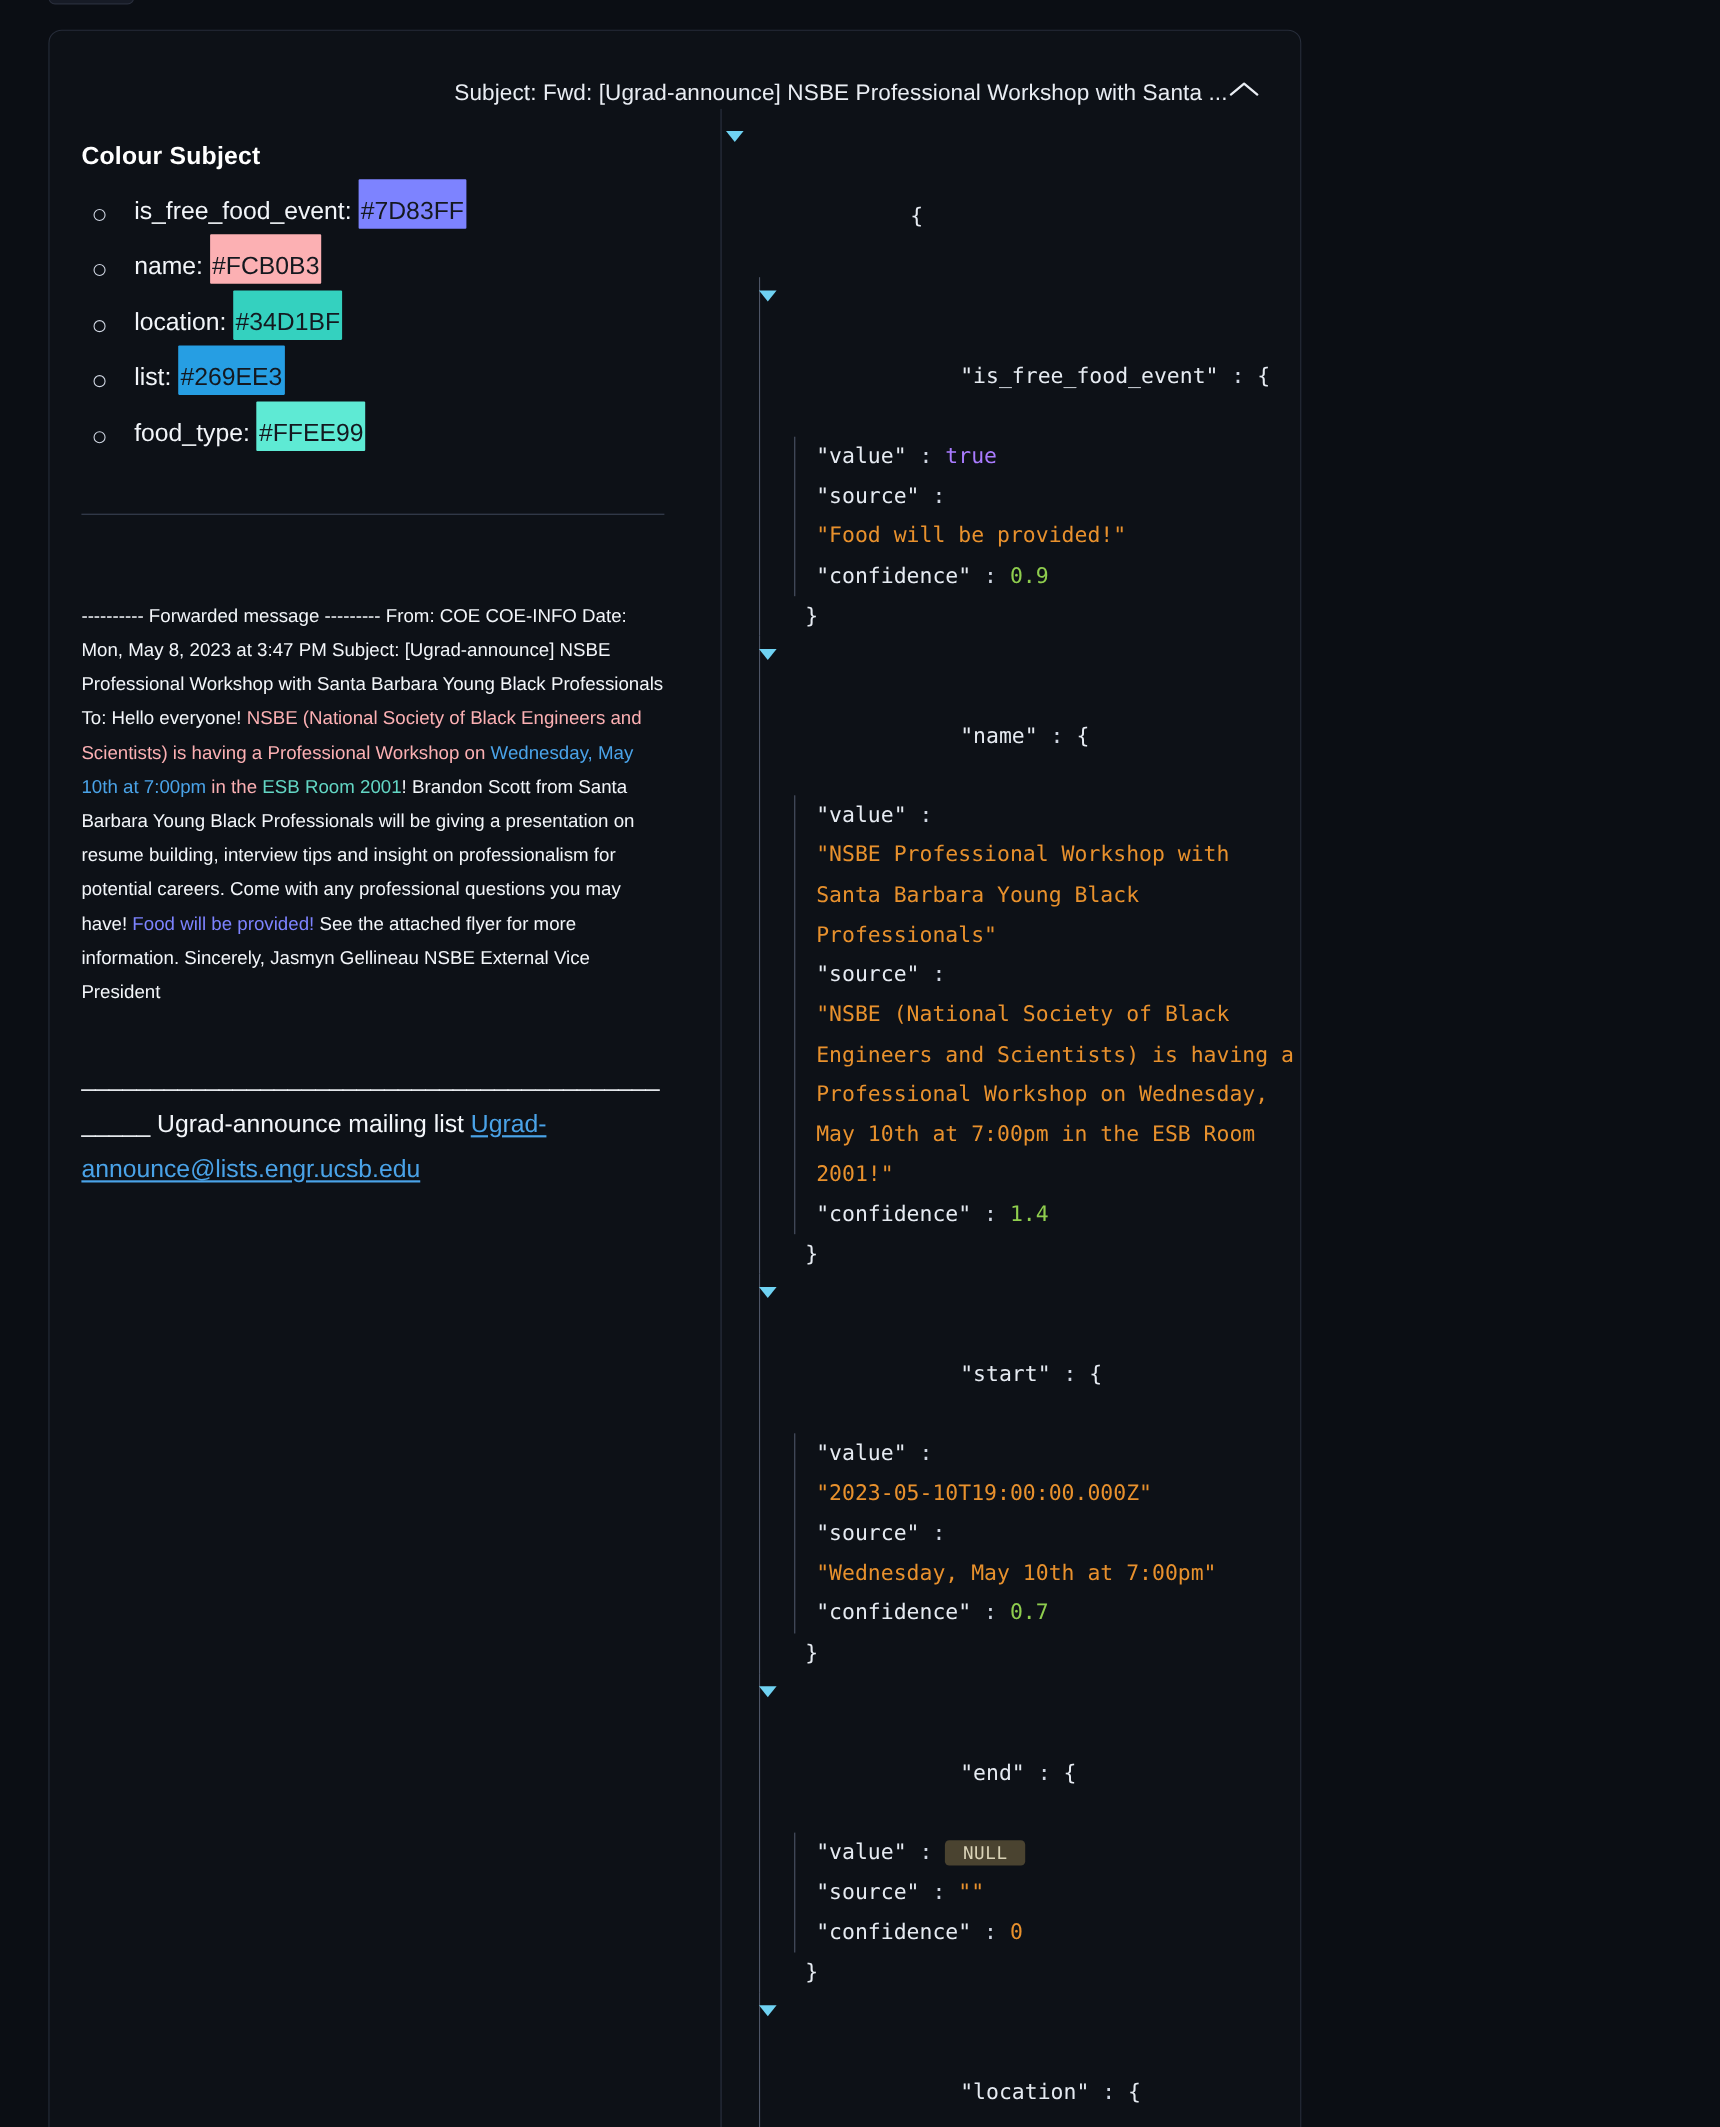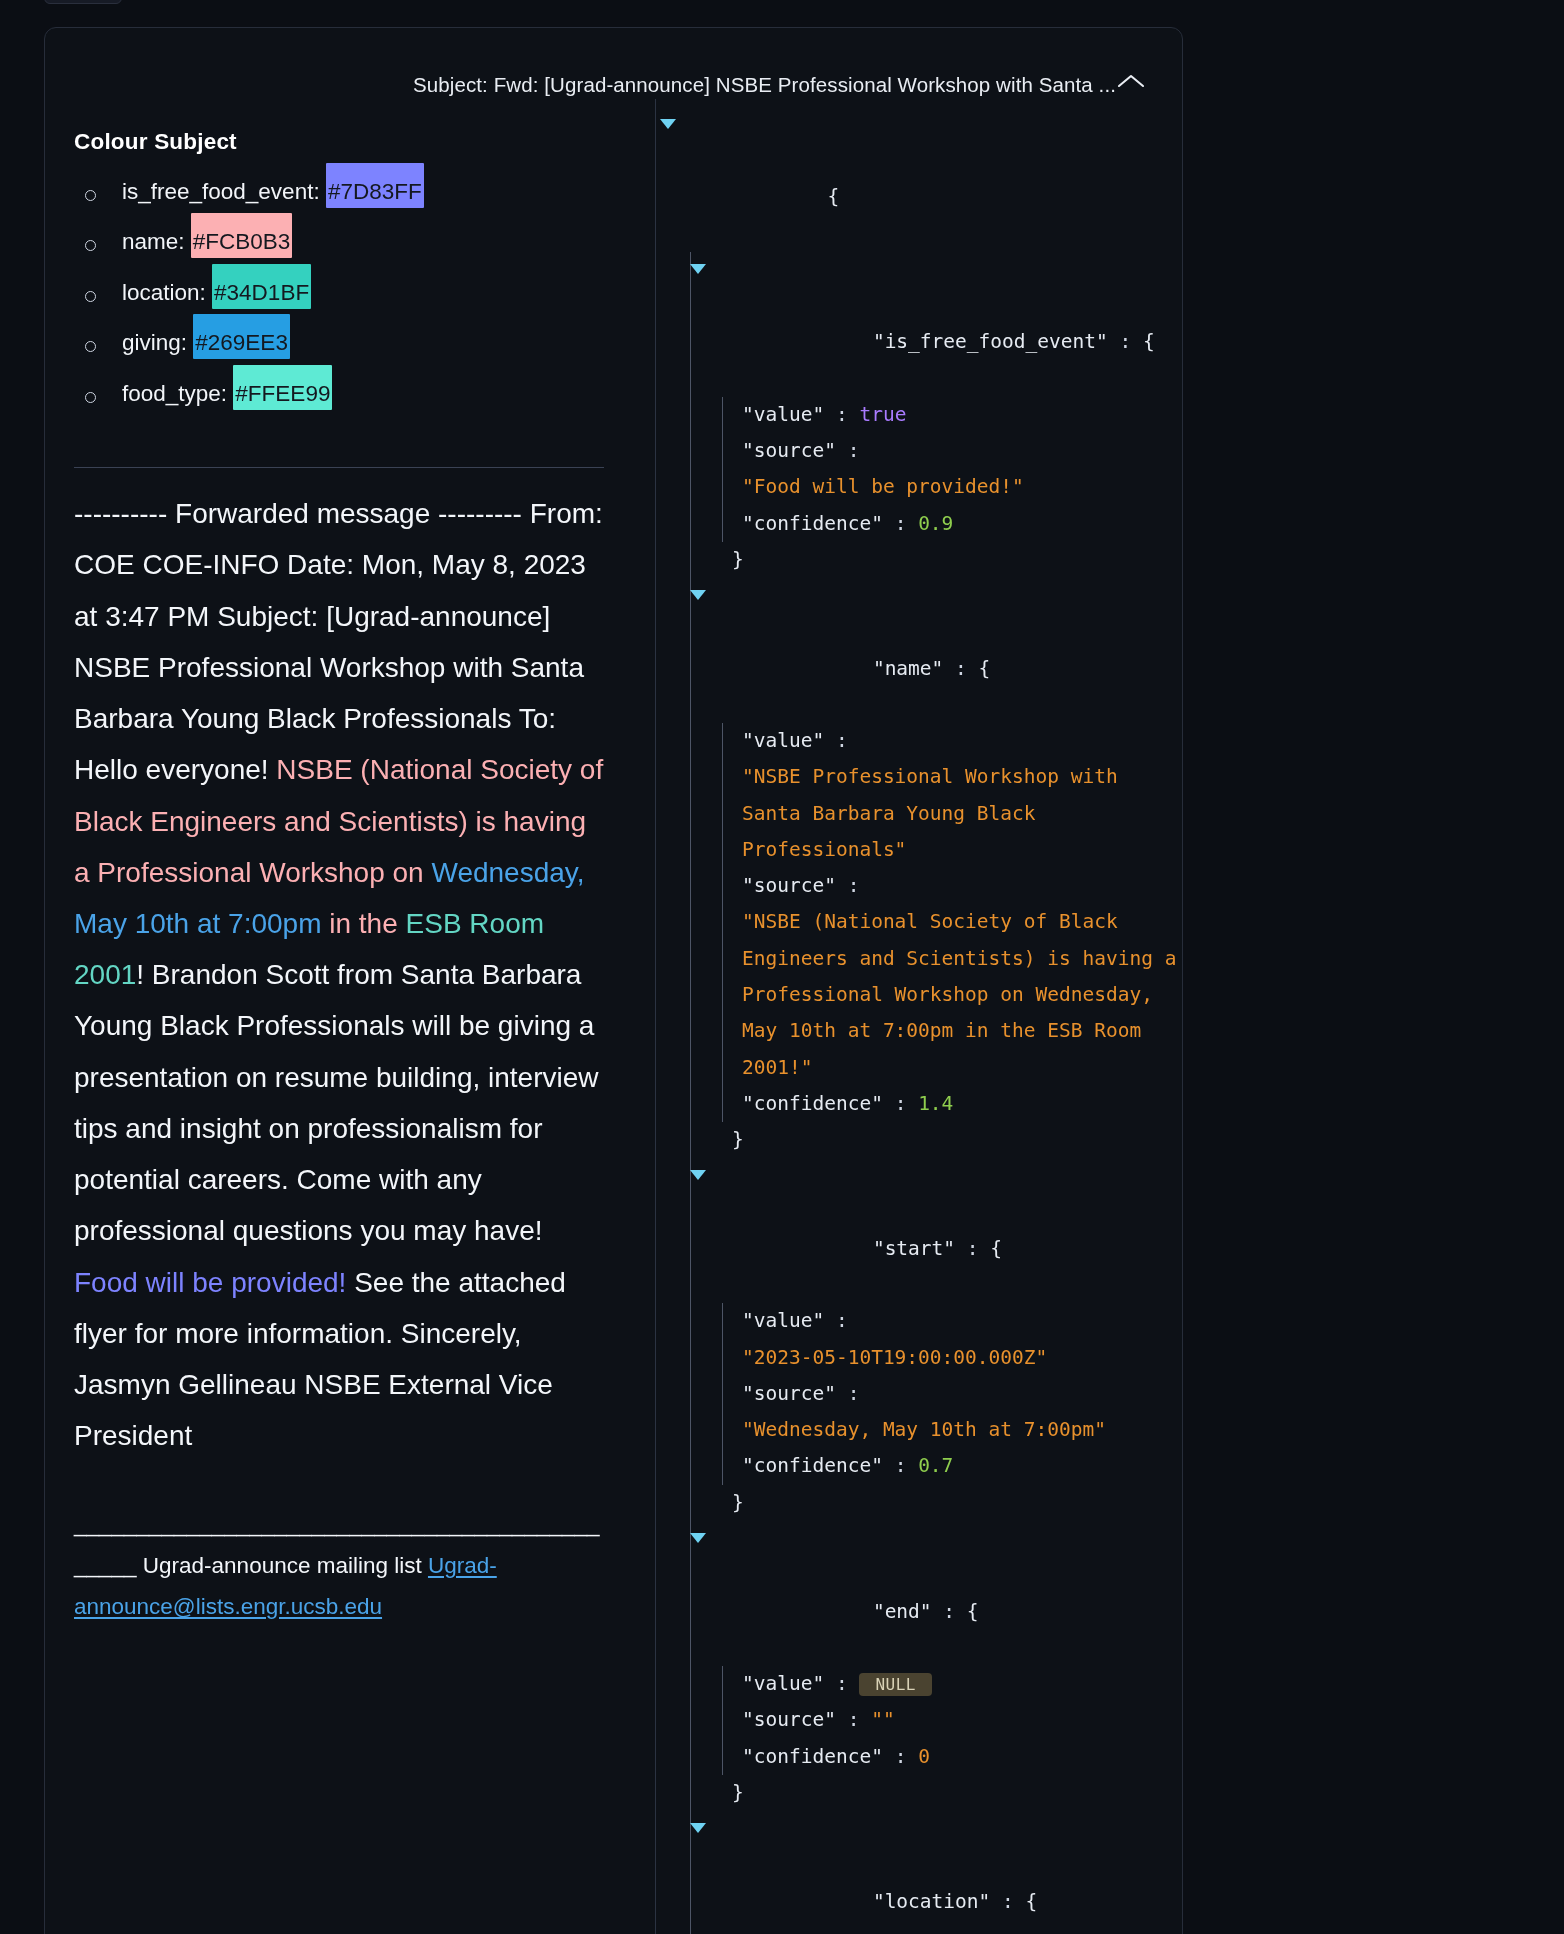--- a/index.html
+++ b/index.html
@@ -86,24 +86,24 @@
     font-size: 22.5px;
   }
   .rule {
     border: none;
     border-top: 1px solid #3a4254;
     margin: 62px 0 0 0;
     width: 530px;
   }
   .body-text {
     color: #f3f6fa;
-    font-size: 28px;
+    font-size: 17px;
     line-height: 1.83;
     width: 532px;
-    margin-top: 20px;
+    margin-top: 76px;
     word-wrap: break-word;
   }
   .body-text .hl-name { color: #fcb0b3; }
   .body-text .hl-start { color: #4aa3e8; }
   .body-text .hl-location { color: #63d6c4; }
   .body-text .hl-food { color: #7d83ff; }
   .body-text a, .link {
     color: #4aa3e8;
     text-decoration: underline;
     text-underline-offset: 3px;
@@ -182,21 +182,21 @@
         </li>
         <li>
           <span>name:</span>
           <span class="chip" id="chip1" style="background: rgb(252, 176, 179);">#FCB0B3</span>
         </li>
         <li>
           <span>location:</span>
           <span class="chip" id="chip2" style="background: rgb(52, 209, 191);">#34D1BF</span>
         </li>
         <li>
-          <span>giving:</span>
+          <span>list:</span>
           <span class="chip" id="chip3" style="background: rgb(38, 158, 227);">#269EE3</span>
         </li>
         <li>
           <span>food_type:</span>
           <span class="chip" id="chip4" style="background: #5eead4;">#FFEE99</span>
         </li>
       </ul>
 
       <hr class="rule">
 

